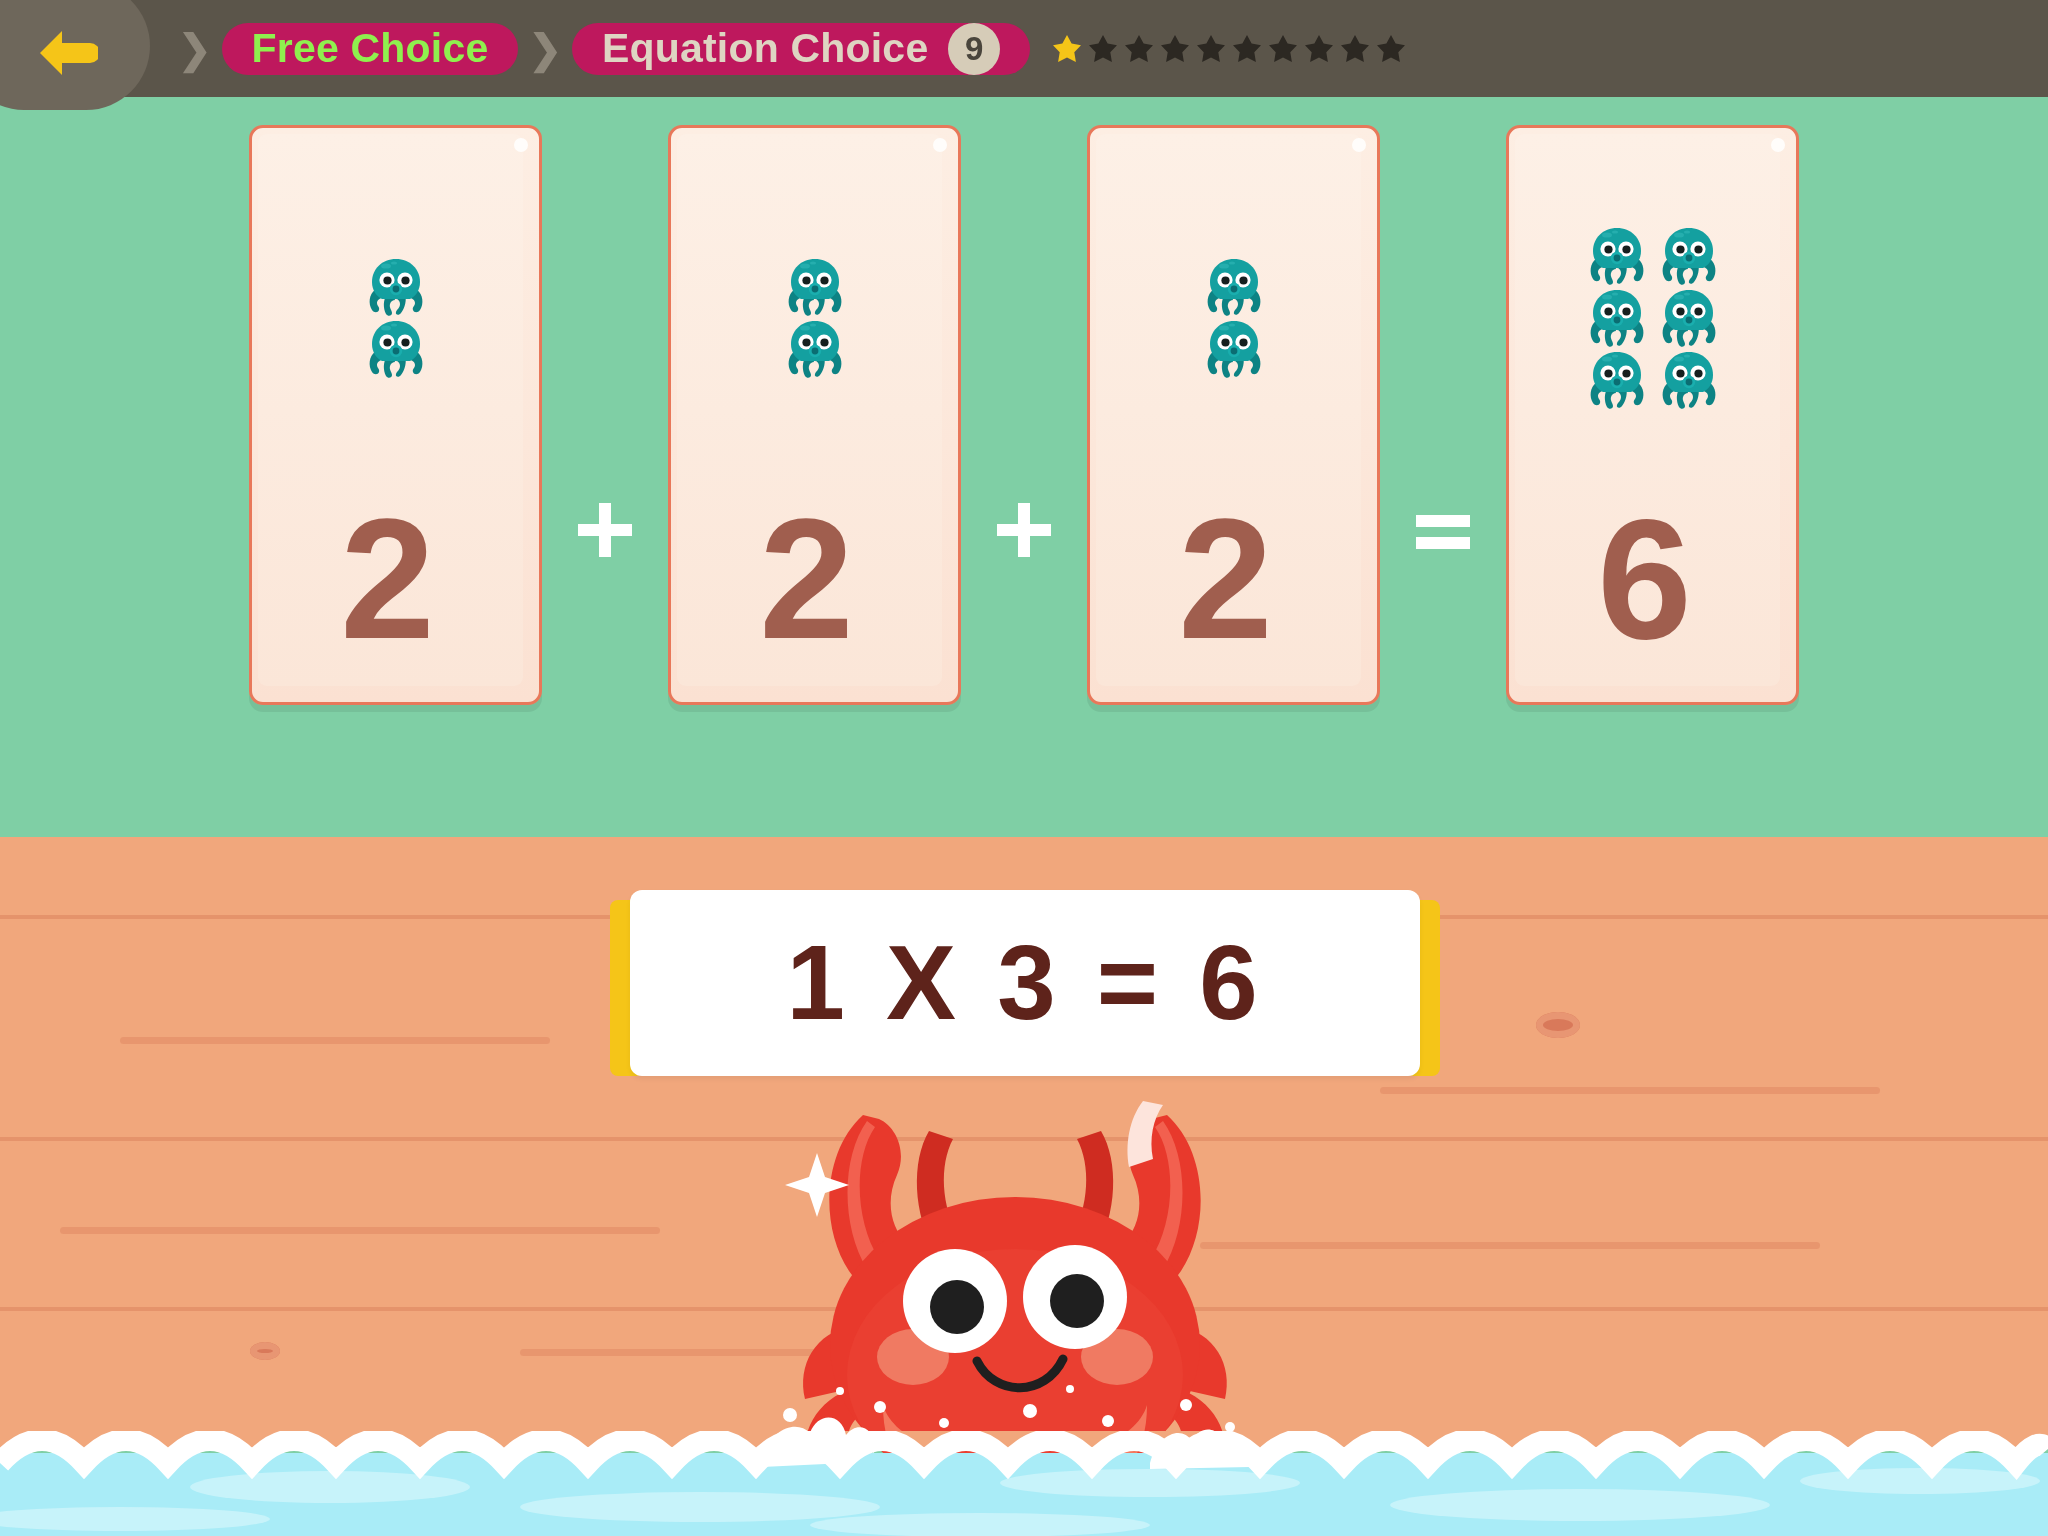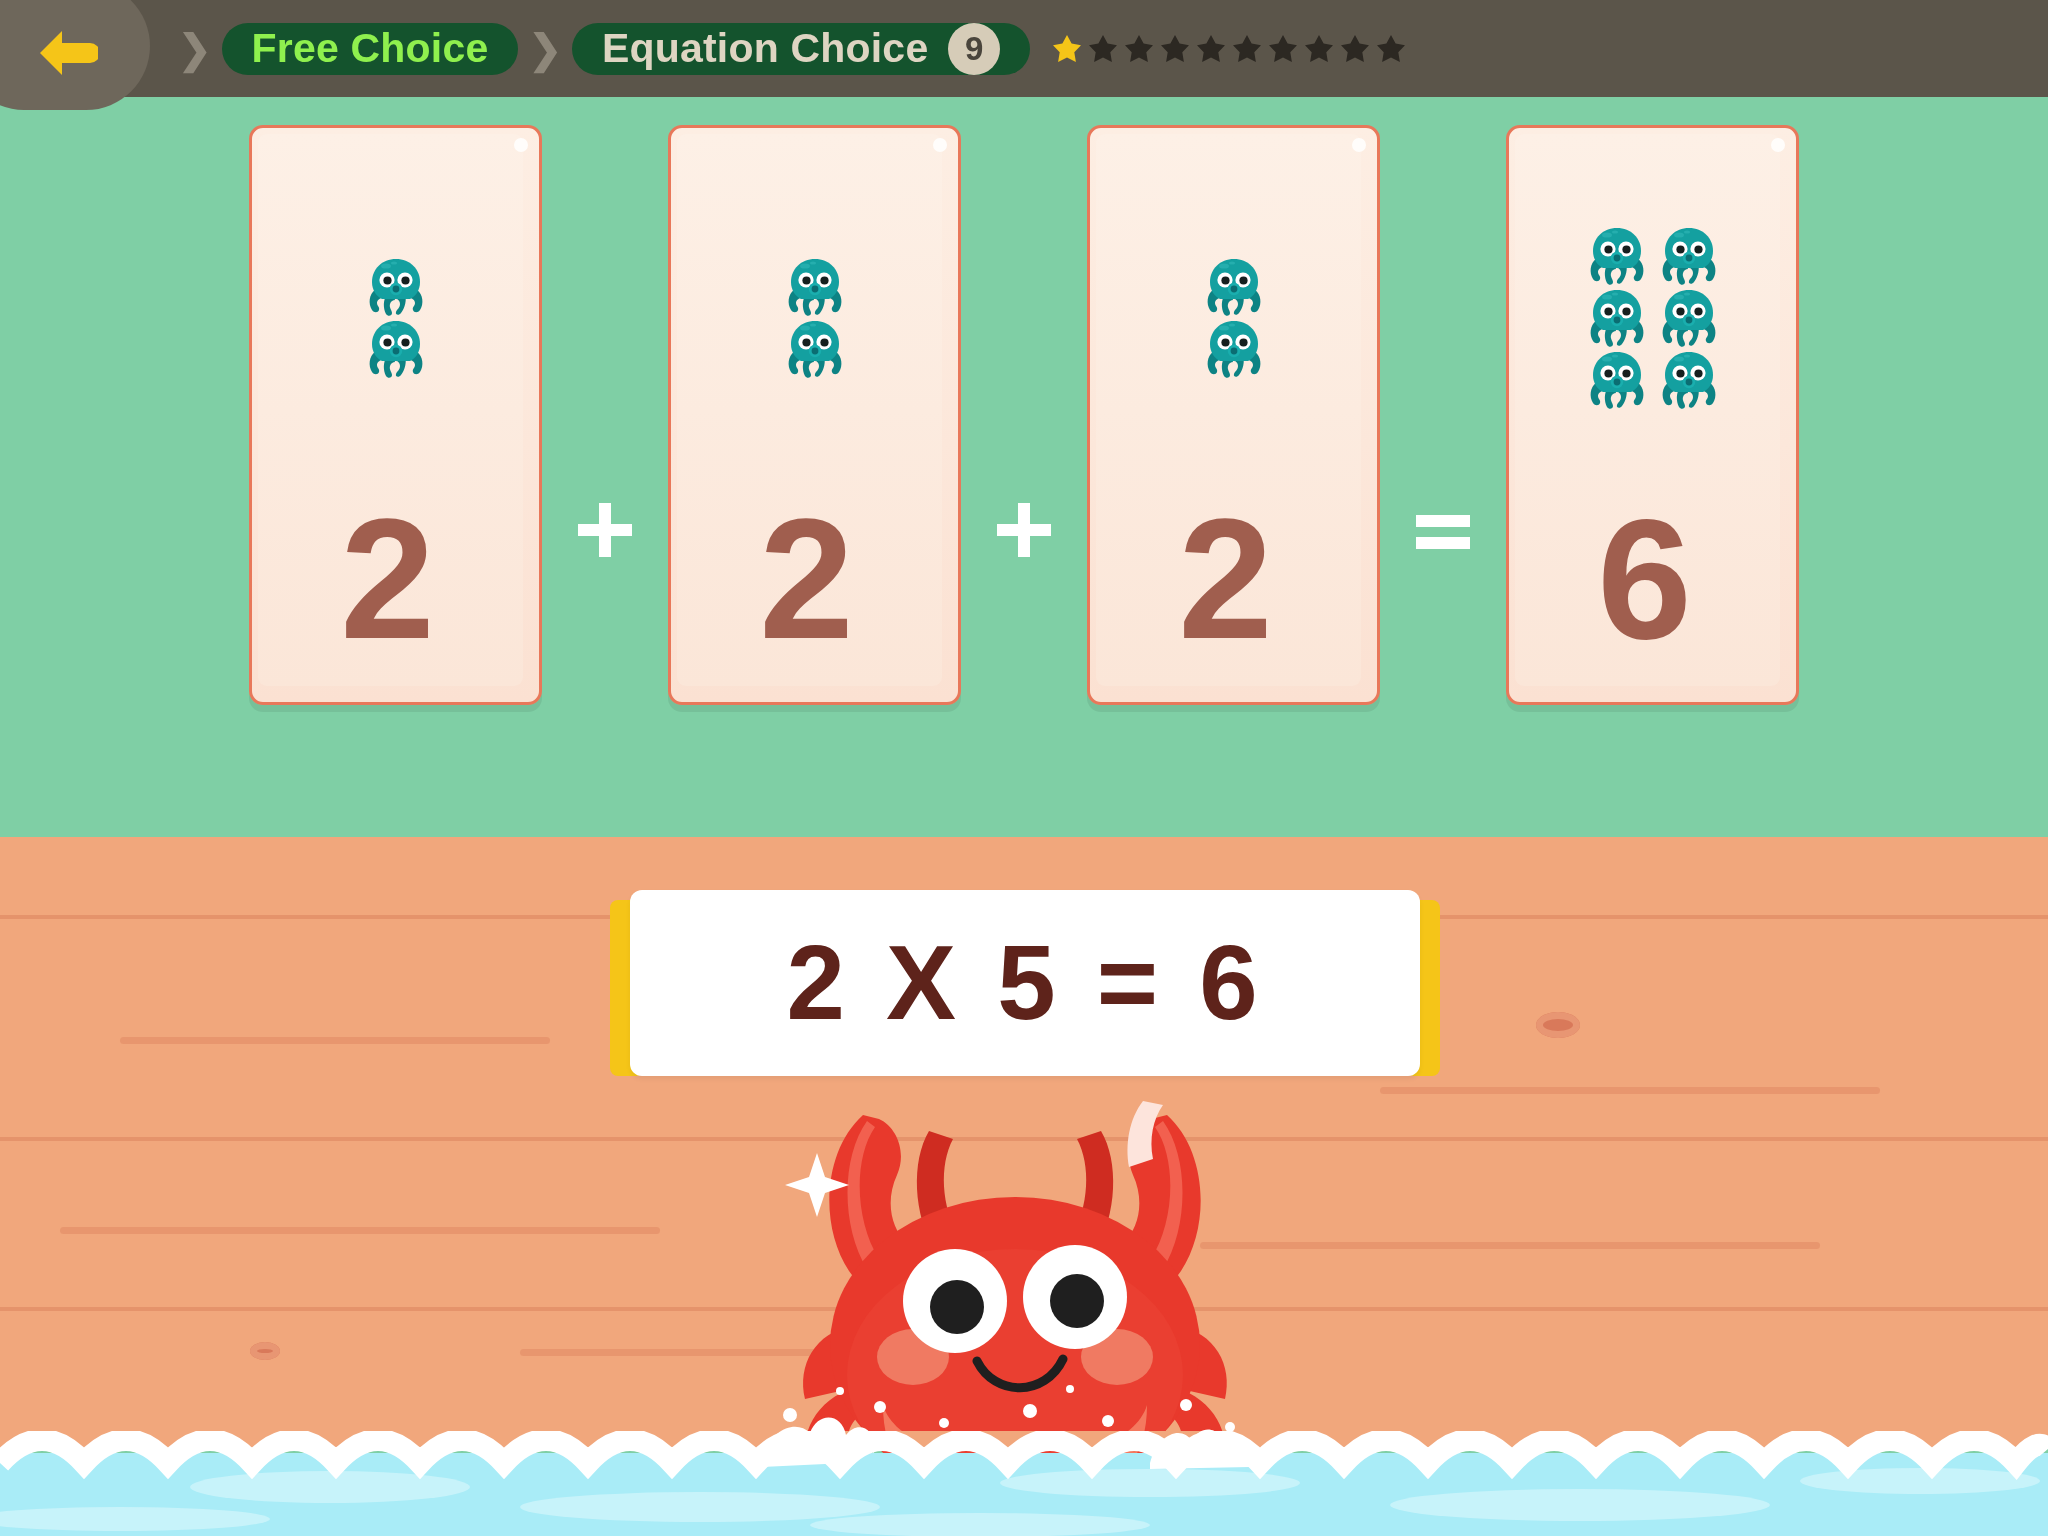--- a/index.html
+++ b/index.html
@@ -26,21 +26,21 @@
 
   .crumb-sep{
     color:#8d8679; font-size:40px; line-height:1; font-weight:700;
     margin:0 10px; user-select:none;
   }
   #crumbs{
     position:absolute; left:168px; top:0; height:97px;
     display:flex; align-items:center; z-index:6;
   }
   .crumb-pill{
-    background:#14532d; border-radius:34px; height:52px;
+    background:#be185d; border-radius:34px; height:52px;
     display:flex; align-items:center; padding:0 30px;
     font-size:41px; font-weight:700; letter-spacing:.2px;
   }
   .crumb-pill.green{ color:#8ff04e; }
   .crumb-pill.cream{ color:#ded5c2; }
   .level-badge{
     width:52px; height:52px; border-radius:50%;
     background:#d6ccb8; color:#4a453c;
     font-size:33px; font-weight:700;
     display:flex; align-items:center; justify-content:center;
@@ -506,21 +506,21 @@
   <div class="grain" style="left:1200px; top:405px; width:620px;"></div>
   <div class="grain" style="left:520px; top:512px; width:420px;"></div>
   <div class="knot" style="left:1536px; top:872px; top:175px;"></div>
   <div class="knot" style="left:250px; top:505px; width:30px; height:18px;"></div>
 </div>
 
 <div id="banner">
   <div class="roll left"></div>
   <div class="roll right"></div>
   <div class="paper">
-    <span class="eq-text">2 X 5 = 6</span>
+    <span class="eq-text">1 X 3 = 6</span>
   </div>
 </div>
 
 <div id="crab">
   <svg viewBox="0 0 540 420">
 
     <g>
       <path d="M118 40 C 78 76, 74 150, 104 196 C 120 220, 150 228, 166 214
                C 180 202, 176 180, 162 168 C 146 154, 140 126, 152 100
                C 162 78, 152 52, 134 44 Z" fill="#e8392c"></path>

